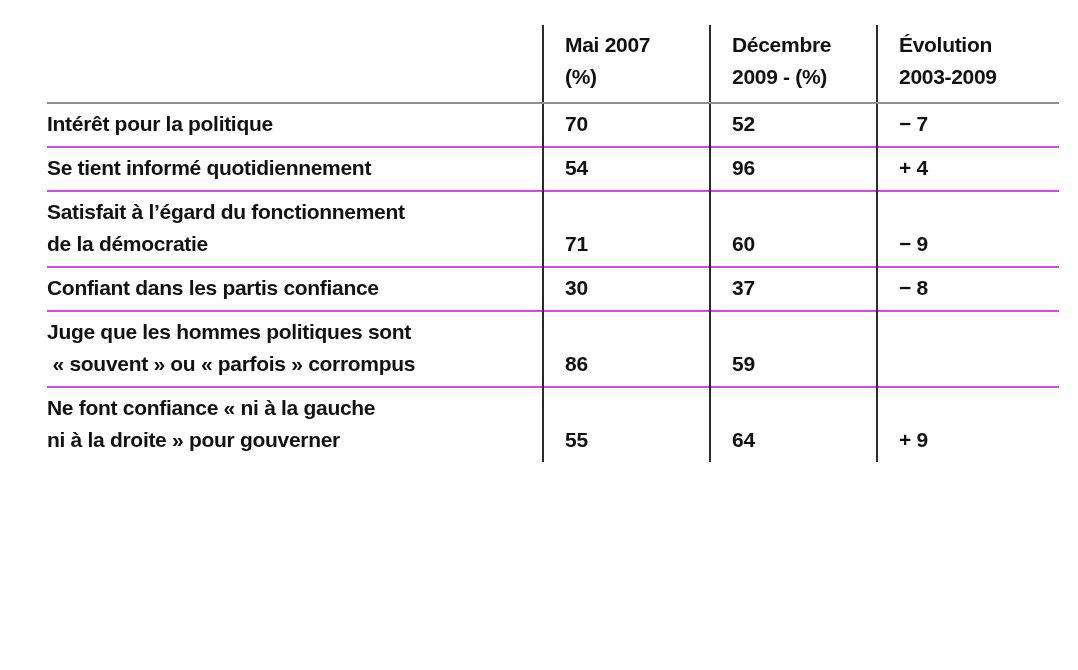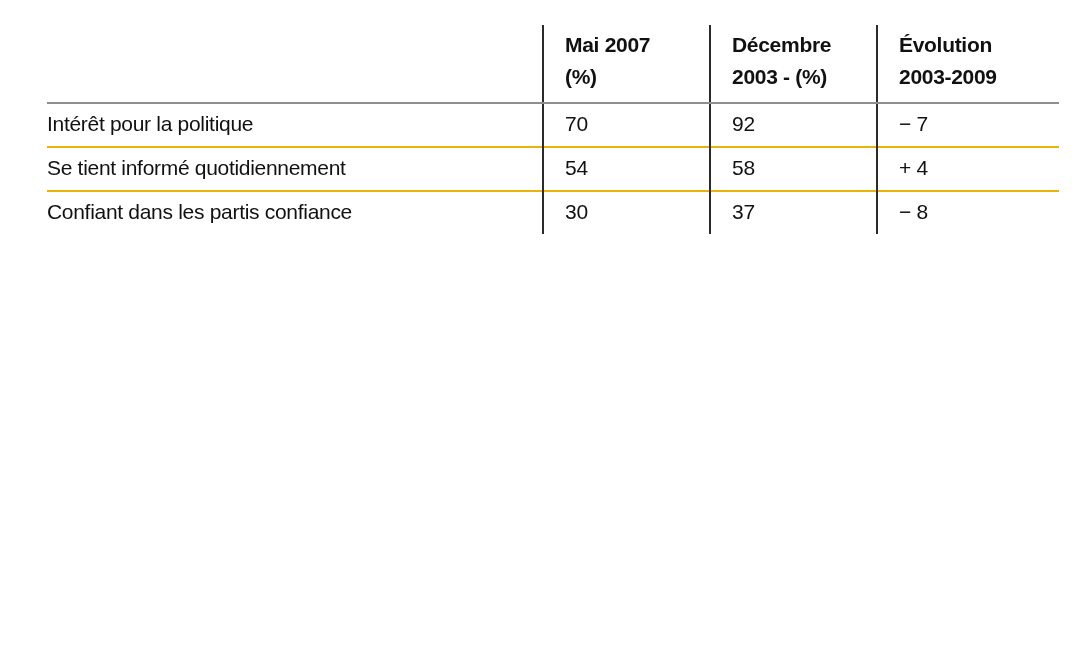--- a/index.html
+++ b/index.html
@@ -25,30 +25,30 @@
     font-size: 21px;
     line-height: 32px;
   }
   col.c0 { width: 496px; }
   col.c1 { width: 167px; }
   col.c2 { width: 167px; }
   col.c3 { width: 182px; }
   th, td {
     vertical-align: bottom;
     text-align: left;
-    font-weight: 400;
+    font-weight: 700;
     padding: 4px 8px 6px 0;
   }
   thead th {
     font-weight: 700;
     border-bottom: 2px solid #8f8f8f;
     padding-bottom: 9px;
   }
   tbody tr + tr td {
-    border-top: 2px solid #eab308;
+    border-top: 2px solid #d946ef;
   }
   .c-num {
     border-left: 2px solid #2b2b2b;
     padding-left: 21px;
   }
   .evo-strong {
     font-weight: 700;
   }
 </style>
 </head>
@@ -64,48 +64,75 @@
     </colgroup>
     <thead>
       <tr>
         <th></th>
         <th class="c-num">
           <div>Mai 2007</div>
           <div>(%)</div>
         </th>
         <th class="c-num">
           <div>Décembre</div>
-          <div>2003 - (%)</div>
+          <div>2009 - (%)</div>
         </th>
         <th class="c-num">
           <div>Évolution</div>
           <div>2003-2009</div>
         </th>
       </tr>
     </thead>
     <tbody>
       <tr>
         <td>
           <div>Intérêt pour la politique</div>
         </td>
         <td class="c-num">70</td>
-        <td class="c-num">92</td>
+        <td class="c-num">52</td>
         <td class="c-num">− 7</td>
       </tr>
       <tr>
         <td>
           <div>Se tient informé quotidiennement</div>
         </td>
         <td class="c-num">54</td>
-        <td class="c-num">58</td>
+        <td class="c-num">96</td>
         <td class="c-num">+ 4</td>
+      </tr>
+      <tr>
+        <td>
+          <div>Satisfait à l’égard du fonctionnement</div>
+          <div>de la démocratie</div>
+        </td>
+        <td class="c-num">71</td>
+        <td class="c-num">60</td>
+        <td class="c-num">− 9</td>
       </tr>
       <tr>
         <td>
           <div>Confiant dans les partis confiance</div>
         </td>
         <td class="c-num">30</td>
         <td class="c-num">37</td>
         <td class="c-num">− 8</td>
       </tr>
+      <tr>
+        <td>
+          <div>Juge que les hommes politiques sont</div>
+          <div>&nbsp;« souvent » ou « parfois » corrompus</div>
+        </td>
+        <td class="c-num">86</td>
+        <td class="c-num">59</td>
+        <td class="c-num"></td>
+      </tr>
+      <tr>
+        <td>
+          <div>Ne font confiance « ni à la gauche</div>
+          <div>ni à la droite » pour gouverner</div>
+        </td>
+        <td class="c-num">55</td>
+        <td class="c-num">64</td>
+        <td class="c-num evo-strong">+ 9</td>
+      </tr>
     </tbody>
   </table>
 </div>
 
 </body></html>

